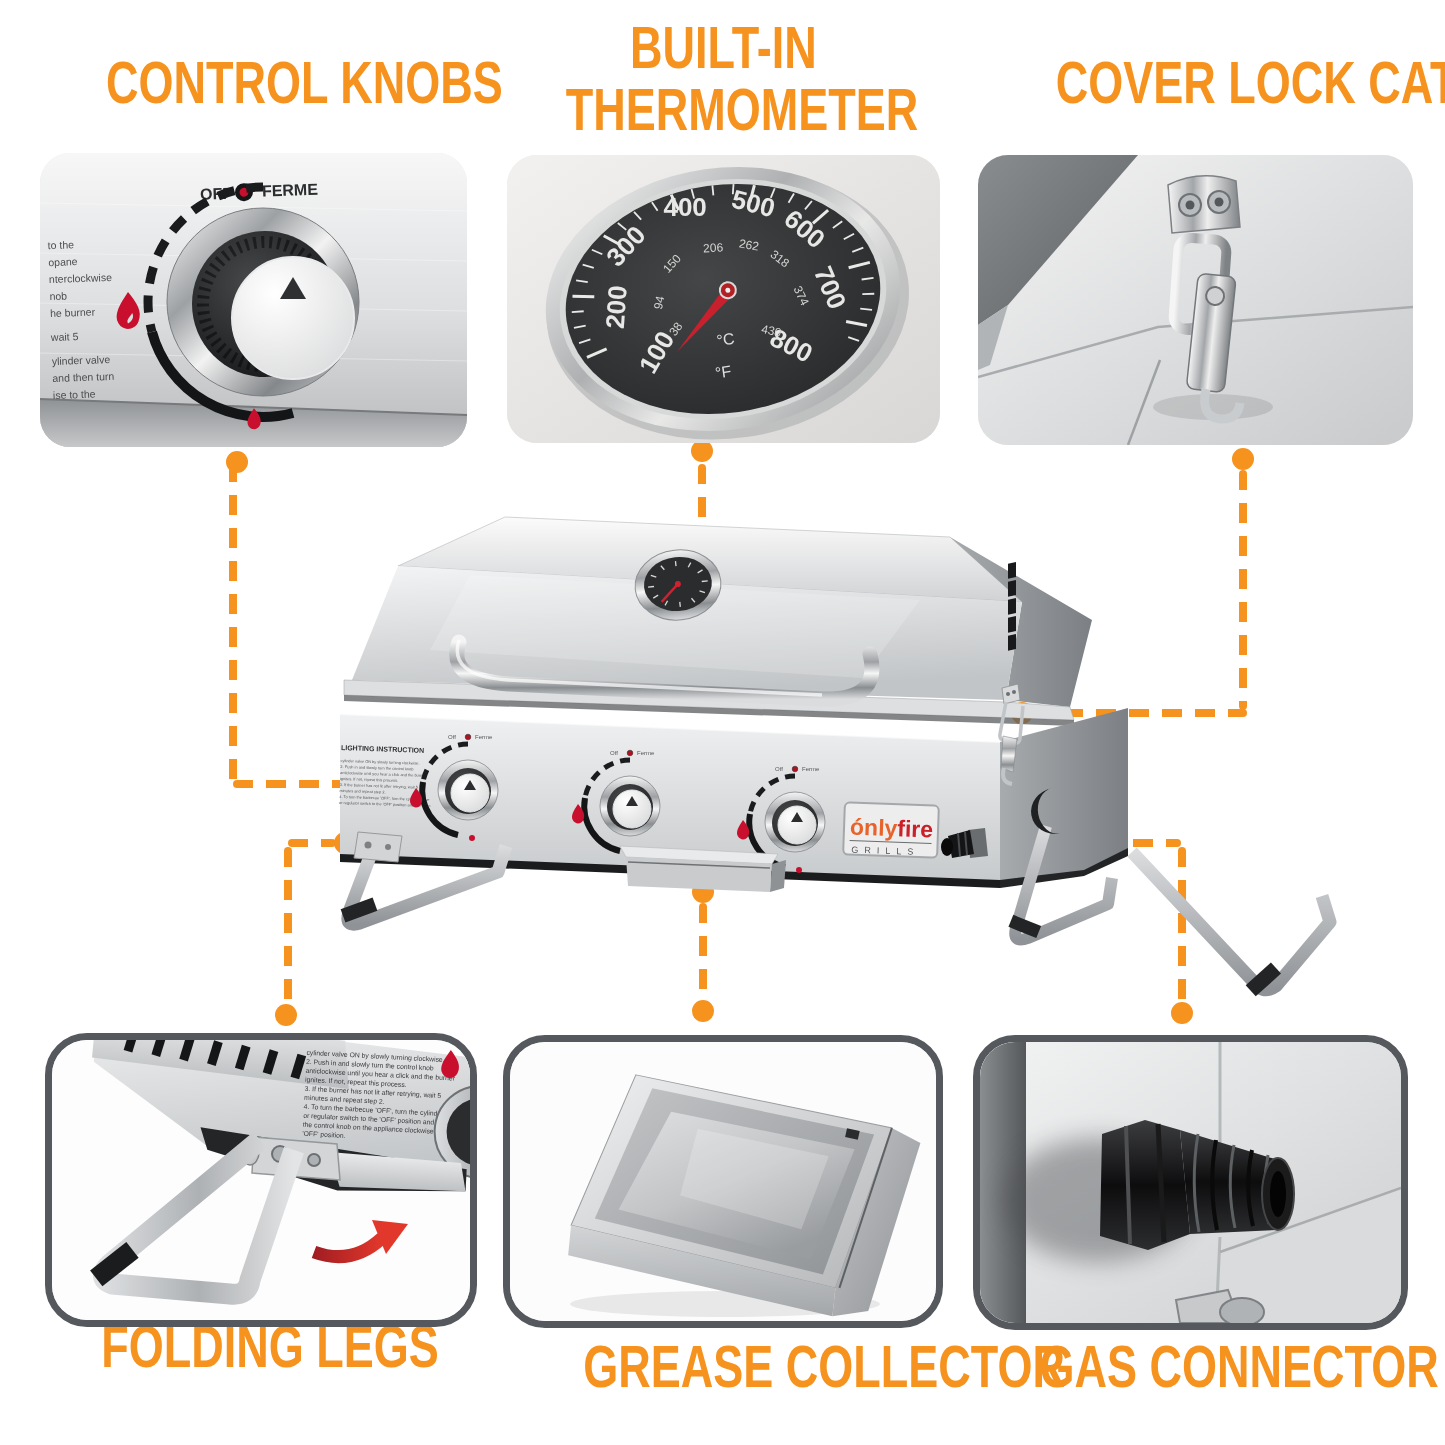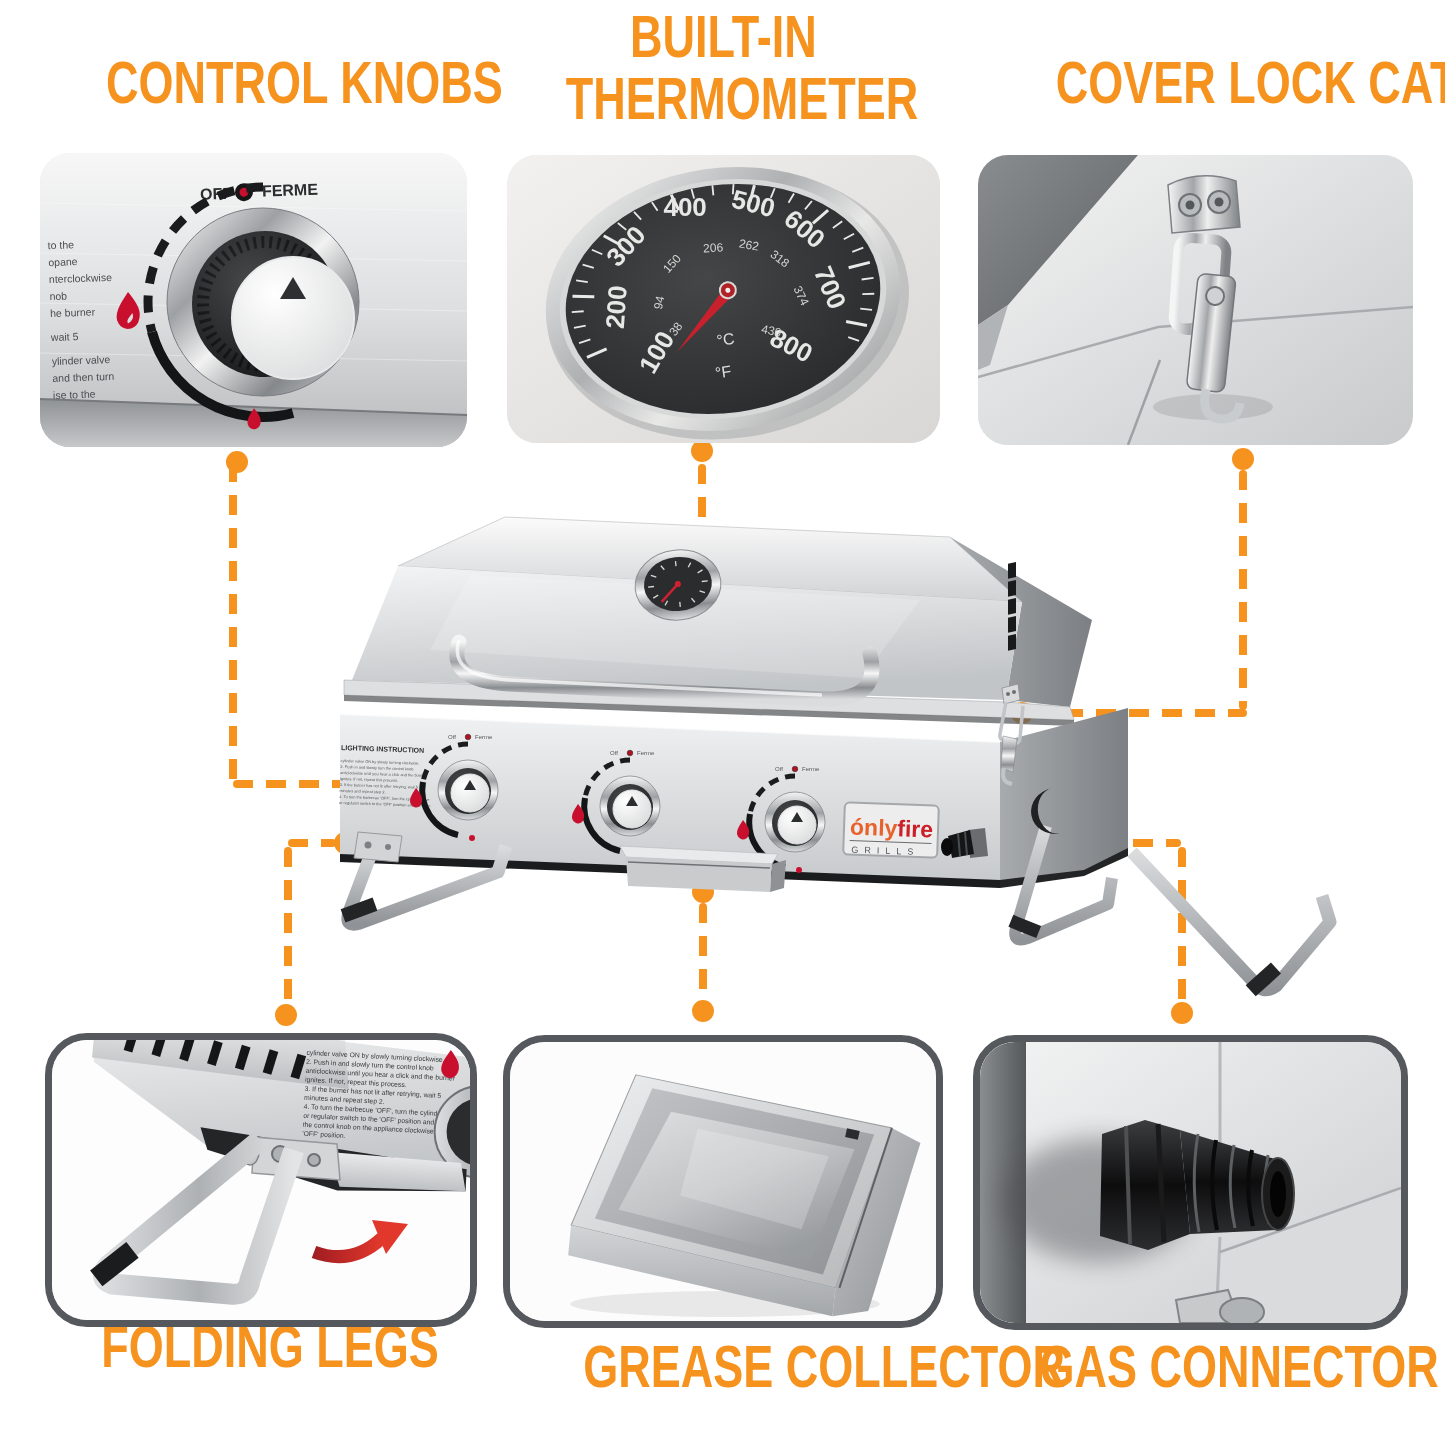--- a/index.html
+++ b/index.html
@@ -17,21 +17,21 @@
           background:repeating-linear-gradient(180deg,#F6921E 0 20px,transparent 20px 33px);}
   .dot{position:absolute;width:22px;height:22px;border-radius:50%;background:#F6921E;}
   svg text{font-family:"Liberation Sans",sans-serif;}
 </style>
 </head>
 <body>
 
 <div class="stage">
 
   <div class="title" style="left:40px;top:52px;width:427px;text-decoration:underline;"><span class="t-inner">CONTROL KNOBS</span></div>
-  <div class="title" style="left:507px;top:6px;width:433px;">
+  <div class="title" style="left:507px;top:17px;width:433px;">
     <span class="t-inner">BUILT-IN</span><br>
     <span class="t-inner">THERMOMETER</span>
   </div>
   <div class="title" style="left:978px;top:52px;width:435px;"><span class="t-inner">COVER LOCK CATCH</span></div>
   <div class="title" style="left:45px;top:1316px;width:432px;"><span class="t-inner">FOLDING LEGS</span></div>
   <div class="title" style="left:973px;top:1336px;width:435px;"><span class="t-inner">GAS CONNECTOR</span></div>
   <div class="title" style="left:503px;top:1336px;width:440px;"><span class="t-inner">GREASE COLLECTOR</span></div>
 
   <div class="dot" style="left:226px;top:451px;"></div>
   <div class="dash-v" style="left:229px;top:462px;height:322px;"></div>

